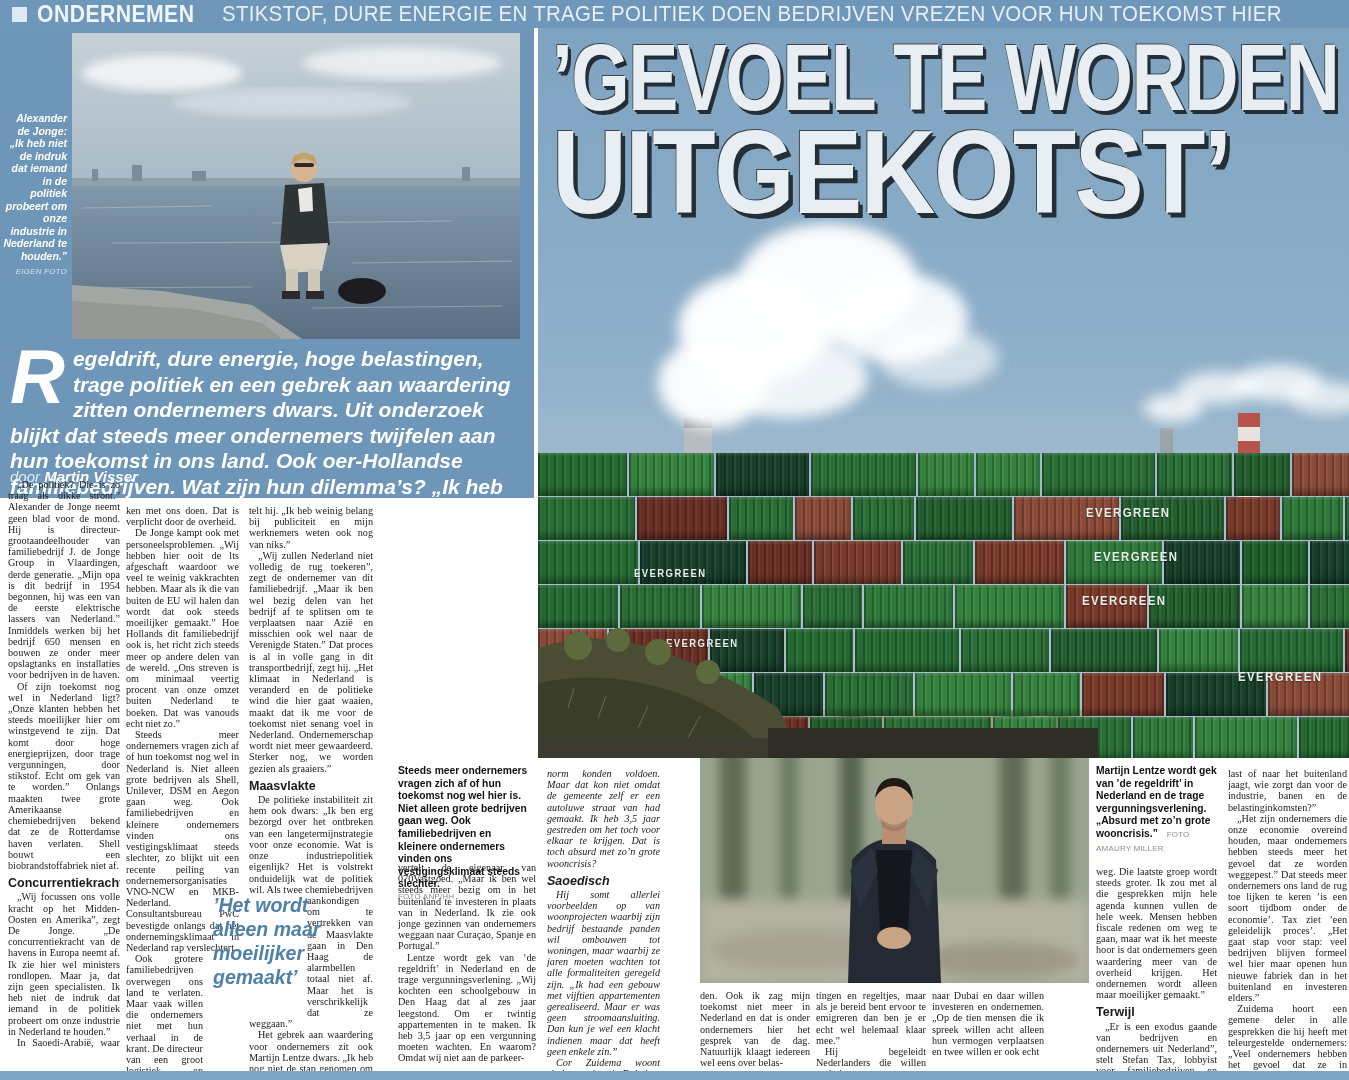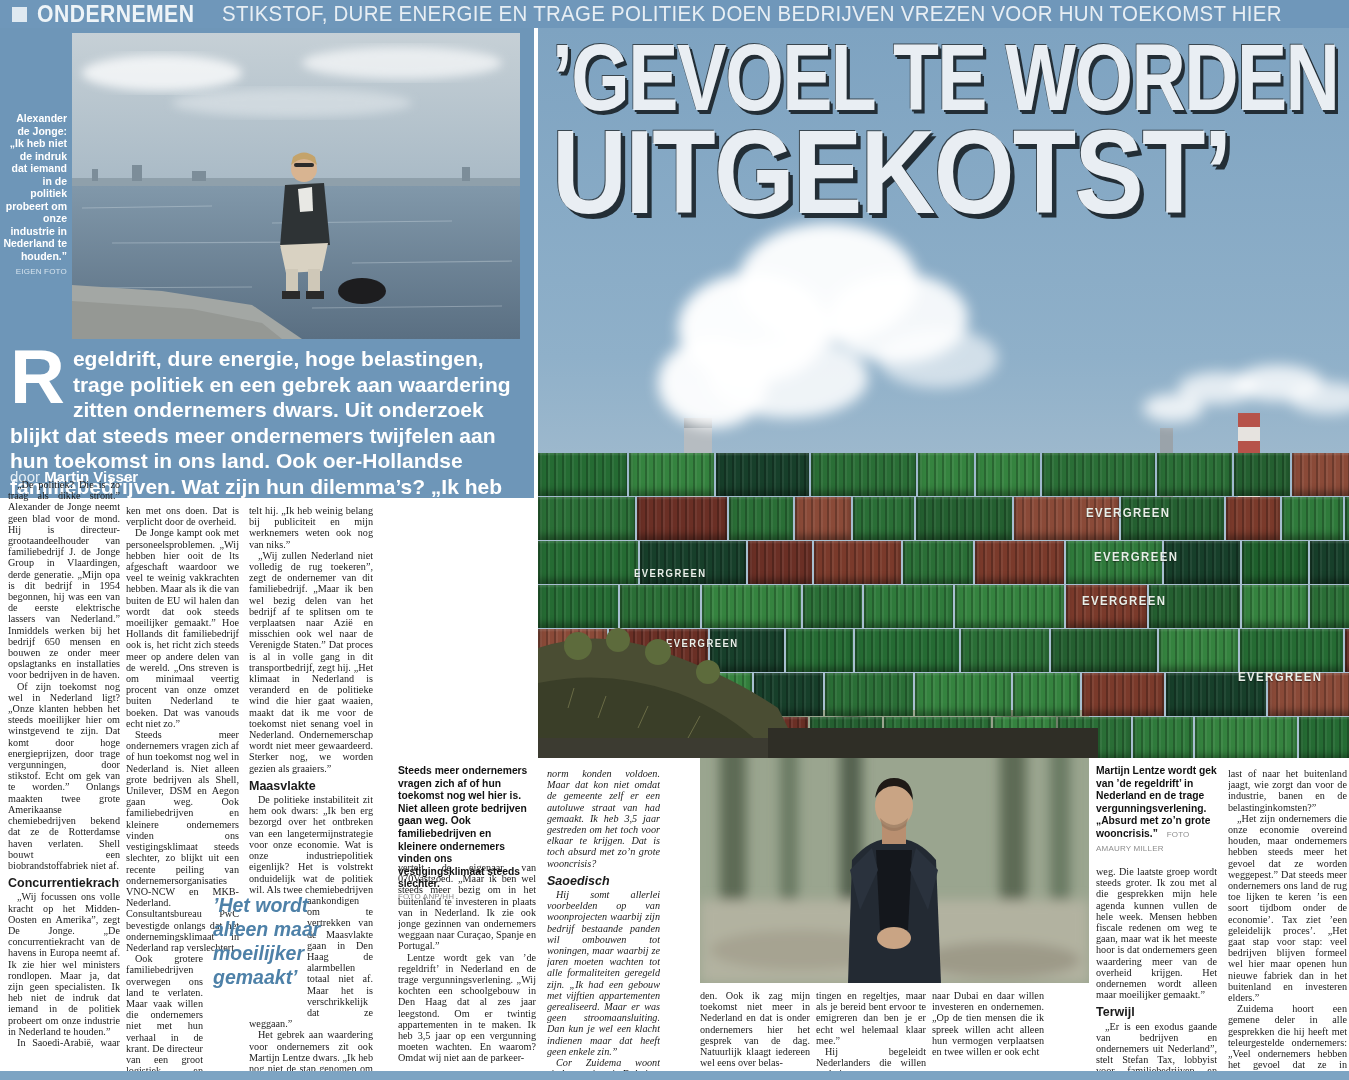--- a/index.html
+++ b/index.html
@@ -8,21 +8,21 @@
   
   #kicker{position:absolute;left:0;top:0;width:1349px;height:28px;background:#6f97ba;
           display:flex;align-items:center;white-space:nowrap;overflow:hidden;}
   #kicker .sq{width:15px;height:15px;background:#dfe9f1;margin:0 10px 0 12px;flex:0 0 auto;}
   #kicker .sec{font-family:"Liberation Sans",sans-serif;font-weight:bold;font-size:23px;
                color:#eef4f8;letter-spacing:.5px;transform:scaleX(.92);transform-origin:left center;}
   #kicker .head{font-family:"Liberation Sans",sans-serif;font-weight:normal;font-size:22px;
                 color:#e7eef4;margin-left:14px;letter-spacing:.3px;transform:scaleX(.93);
                 transform-origin:left center;}
   
-  #leftpanel{position:absolute;left:0;top:28px;width:548px;height:470px;background:#6e96b8;}
+  #leftpanel{position:absolute;left:0;top:28px;width:548px;height:470px;background:#6e96b8;font-style:italic;}
   #leadphoto{position:absolute;left:72px;top:5px;width:448px;height:306px;overflow:hidden;}
   #leadcaption{position:absolute;left:3px;top:84px;width:64px;text-align:right;
                font-family:"Liberation Sans",sans-serif;font-weight:bold;font-size:10.5px;
                line-height:12.5px;color:#ffffff;}
   #leadcredit{margin-top:4px;font-weight:normal;font-size:8px;color:#d5e3ee;letter-spacing:.2px;}
   #intro{position:absolute;left:10px;top:318px;width:512px;color:#ffffff;
          font-family:"Liberation Sans",sans-serif;font-weight:bold;font-size:21px;line-height:25.5px;}
   #intro .dropcap{float:left;font-size:76px;line-height:62px;padding-right:8px;font-weight:bold;}
   #byline{position:absolute;left:10px;top:440px;font-family:"Liberation Sans",sans-serif;
           font-size:15px;color:#e3edf4;}

